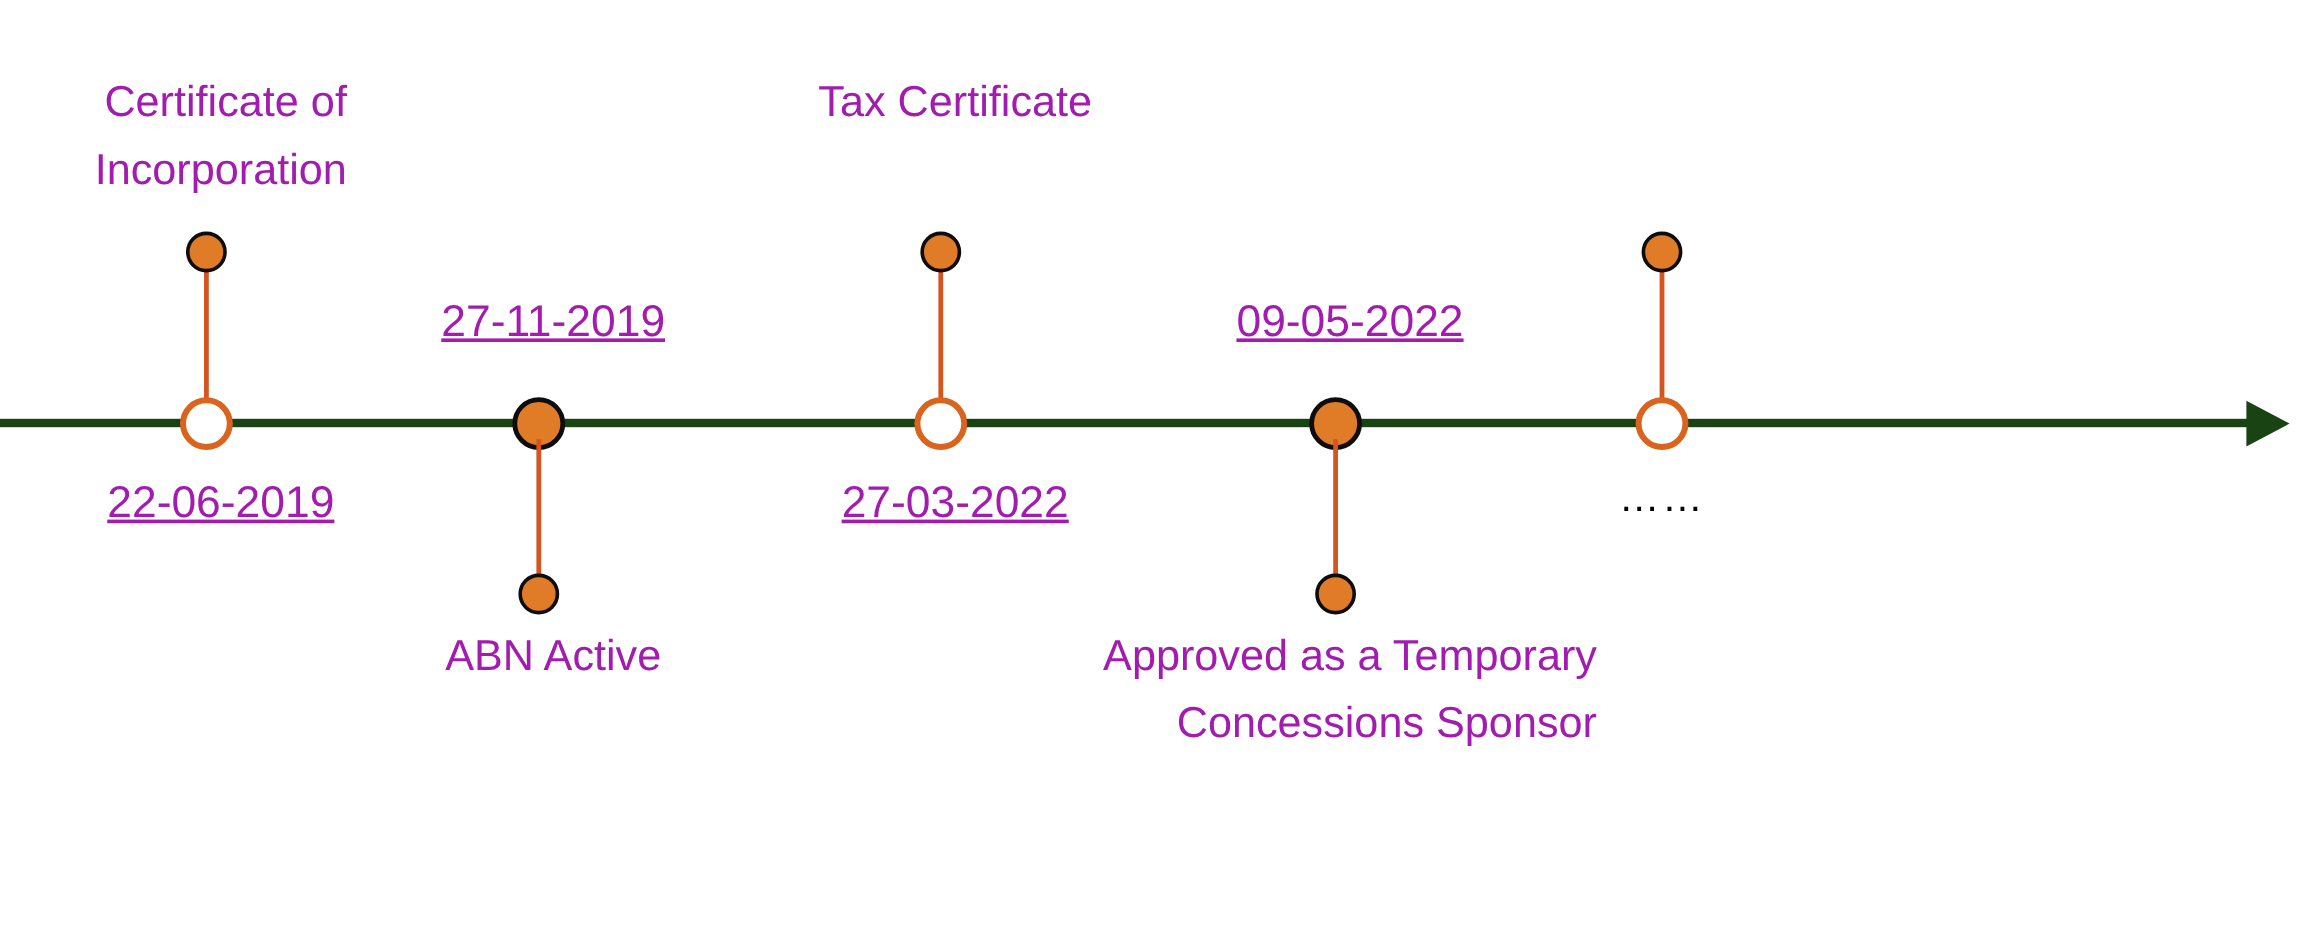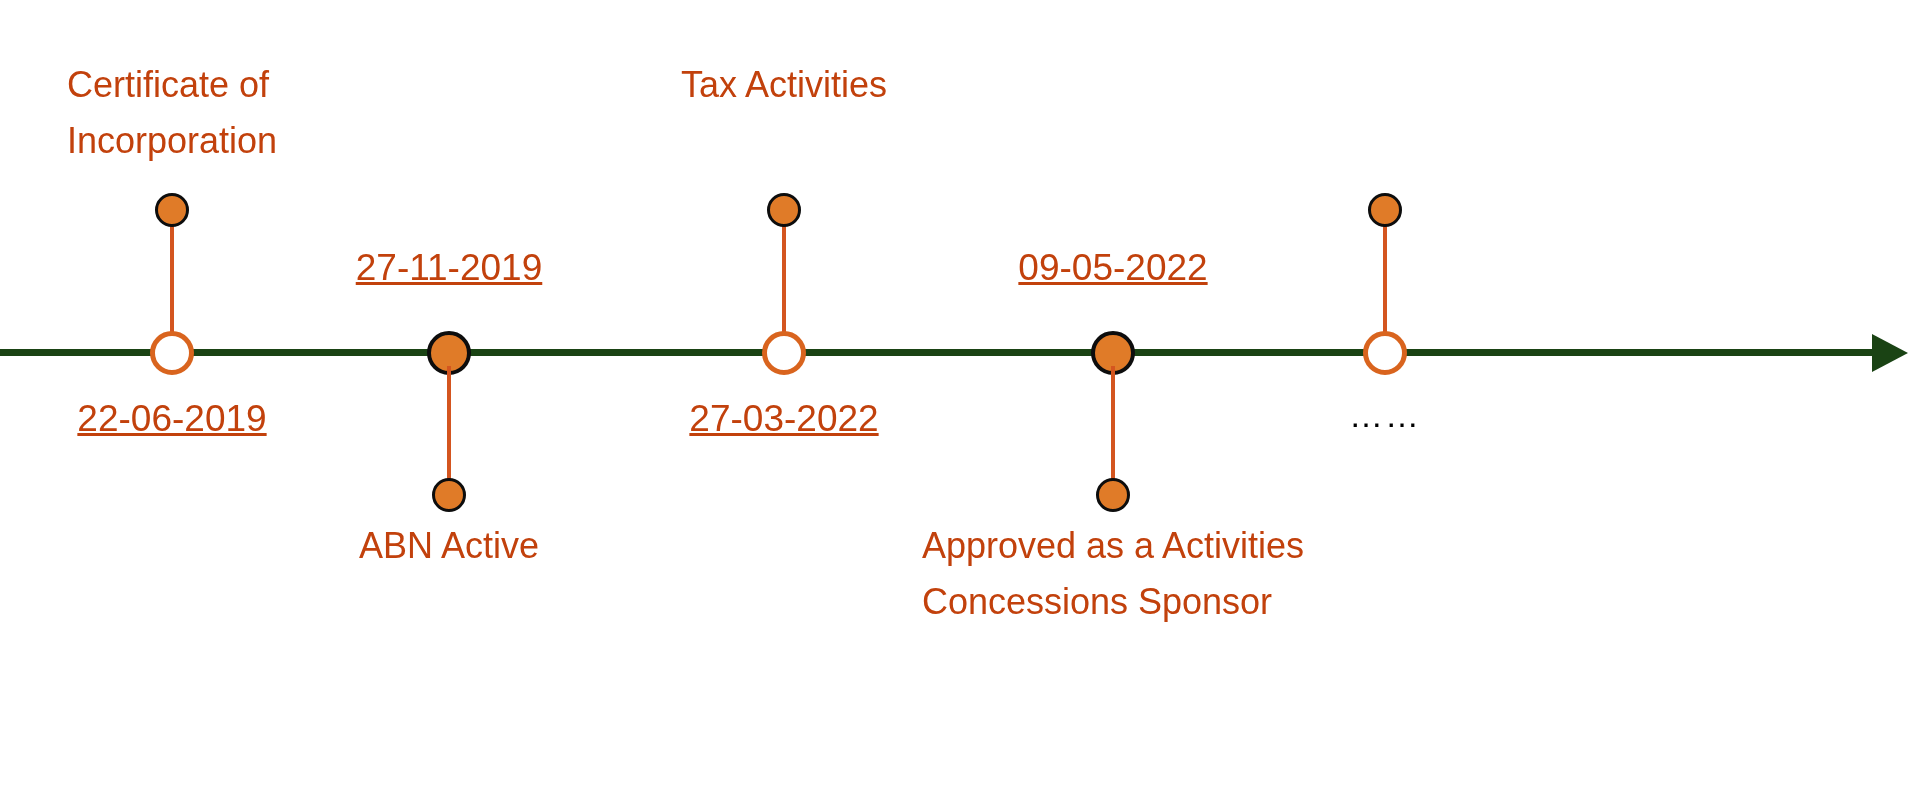--- a/index.html
+++ b/index.html
@@ -83,27 +83,27 @@
     height: 34px;
     border-radius: 50%;
     background: #e07b28;
     border: 3px solid #0d0d0d;
     box-sizing: border-box;
   }
 
   
   .caption {
     position: absolute;
-    text-align: left;
+    text-align: right;
     white-space: nowrap;
     font-size: 36px;
     line-height: 56px;
-    color: #c2410c;
+    color: #a21caf;
     transform: translateX(-50%);
-    left: 0;
+    left: 12px;
   }
   .caption.date {
     font-size: 37px;
     text-decoration: underline;
   }
   .caption .ln {
     display: block;
   }
   .ellipsis-label {
     position: absolute;
@@ -143,39 +143,39 @@
     <div class="node filled"></div>
     <div class="stem" style="top:366px;height:128px"></div>
     <div class="tip" style="top:478px"></div>
     <div class="caption" style="top:518px">
       <span class="ln">ABN Active</span>
     </div>
   </div>
 
   <div class="milestone" style="left:784px">
     <div class="caption" style="top:57px">
-      <span class="ln">Tax Activities</span>
+      <span class="ln">Tax Certificate</span>
     </div>
     <div class="stem" style="top:212px;height:128px"></div>
     <div class="tip" style="top:193px"></div>
     <div class="node hollow"></div>
     <div class="caption date" style="top:391px">
       <span class="ln">27-03-2022</span>
     </div>
   </div>
 
   <div class="milestone" style="left:1113px">
     <div class="caption date" style="top:240px">
       <span class="ln">09-05-2022</span>
     </div>
     <div class="node filled"></div>
     <div class="stem" style="top:366px;height:128px"></div>
     <div class="tip" style="top:478px"></div>
     <div class="caption" style="top:518px">
-      <span class="ln">Approved as a Activities</span>
+      <span class="ln">Approved as a Temporary</span>
       <span class="ln">Concessions Sponsor</span>
     </div>
   </div>
 
   <div class="milestone" style="left:1385px">
     <div class="stem" style="top:212px;height:128px"></div>
     <div class="tip" style="top:193px"></div>
     <div class="node hollow"></div>
     <div class="ellipsis-label" style="top:396px">……</div>
   </div>

